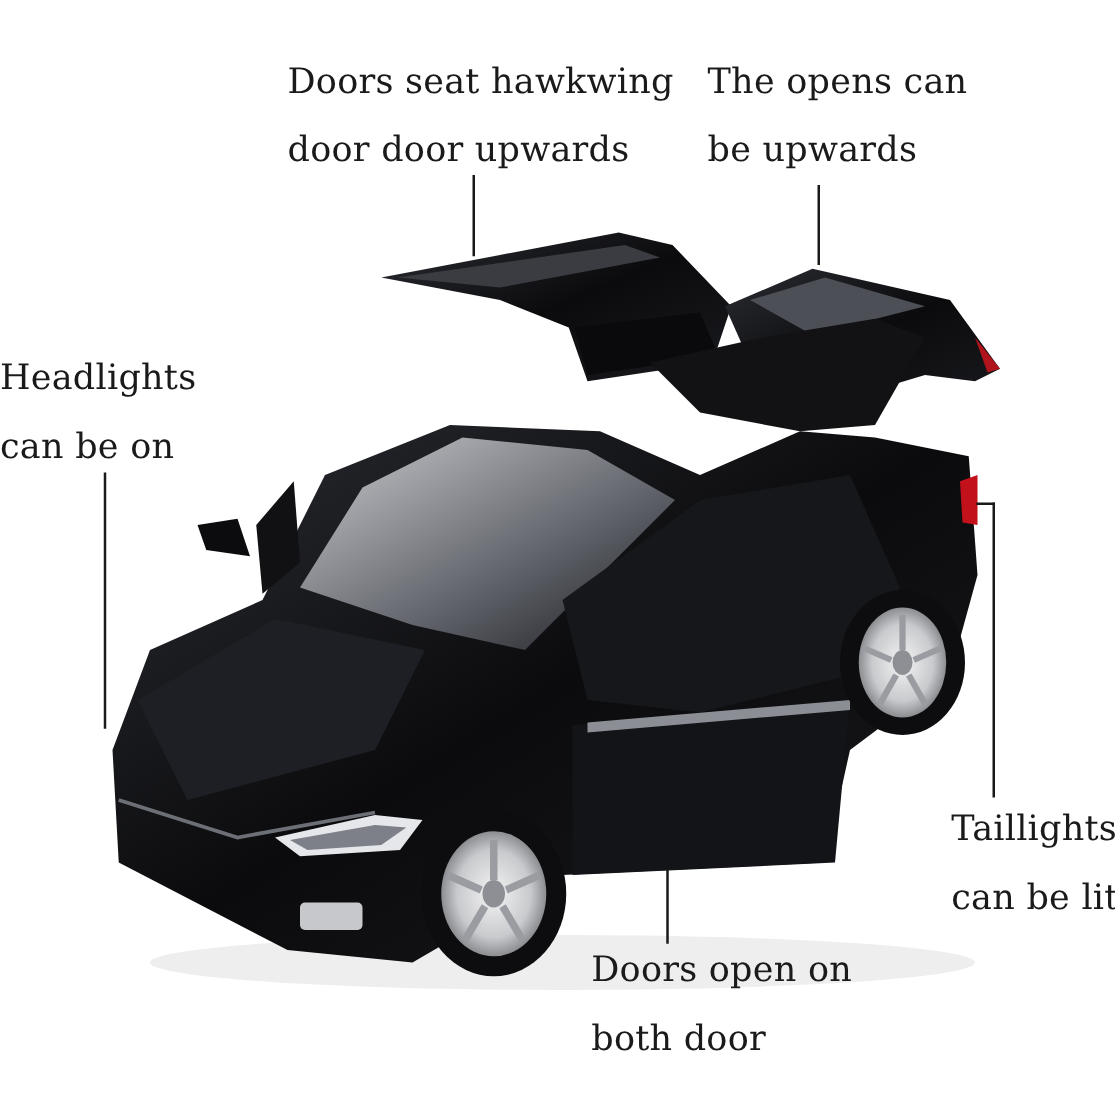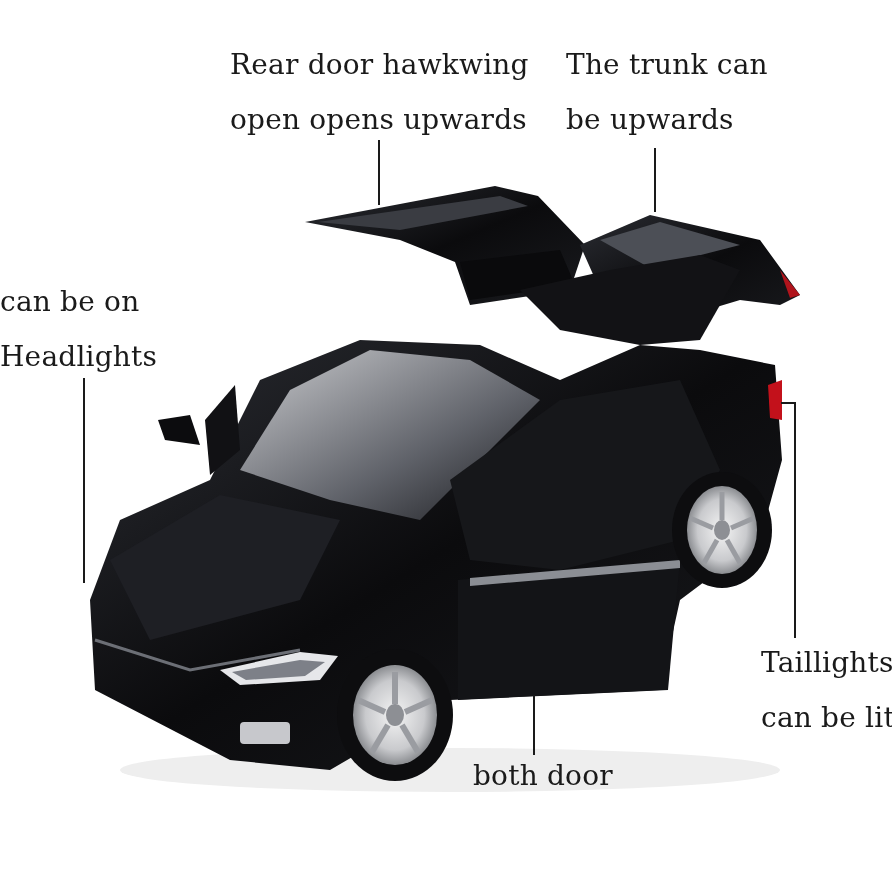--- a/index.html
+++ b/index.html
@@ -98,30 +98,31 @@
 </svg>
 
 <div class="line" style="left:378px; top:140px; width:2px; height:65px;"></div>
 <div class="line" style="left:654px; top:148px; width:2px; height:64px;"></div>
 <div class="line" style="left:83px; top:378px; width:2px; height:205px;"></div>
 <div class="line" style="left:781px; top:402px; width:15px; height:2px;"></div>
 <div class="line" style="left:794px; top:402px; width:2px; height:236px;"></div>
 <div class="line" style="left:533px; top:695px; width:2px; height:60px;"></div>
 
 <div class="label" style="left:230px; top:37px;">
-  <span>Rear door hawkwing</span>
-  <span>open opens upwards</span>
+  <span>Doors seat hawkwing</span>
+  <span>door door upwards</span>
 </div>
 <div class="label" style="left:566px; top:37px;">
-  <span>The trunk can</span>
+  <span>The opens can</span>
   <span>be upwards</span>
 </div>
 <div class="label" style="left:0px; top:274px;">
+  <span>Headlights</span>
   <span>can be on</span>
-  <span>Headlights</span>
 </div>
 <div class="label" style="left:761px; top:635px;">
   <span>Taillights</span>
   <span>can be lit</span>
 </div>
 <div class="label" style="left:473px; top:748px;">
+  <span>Doors open on</span>
   <span>both door</span>
 </div>
 
 </body></html>

